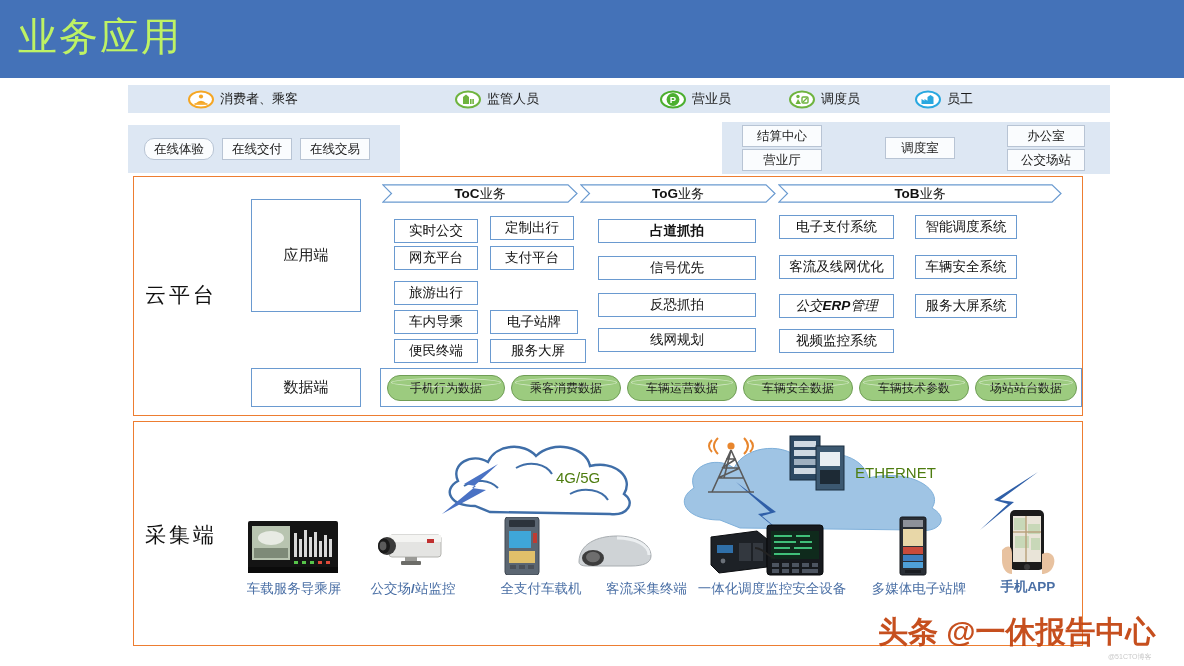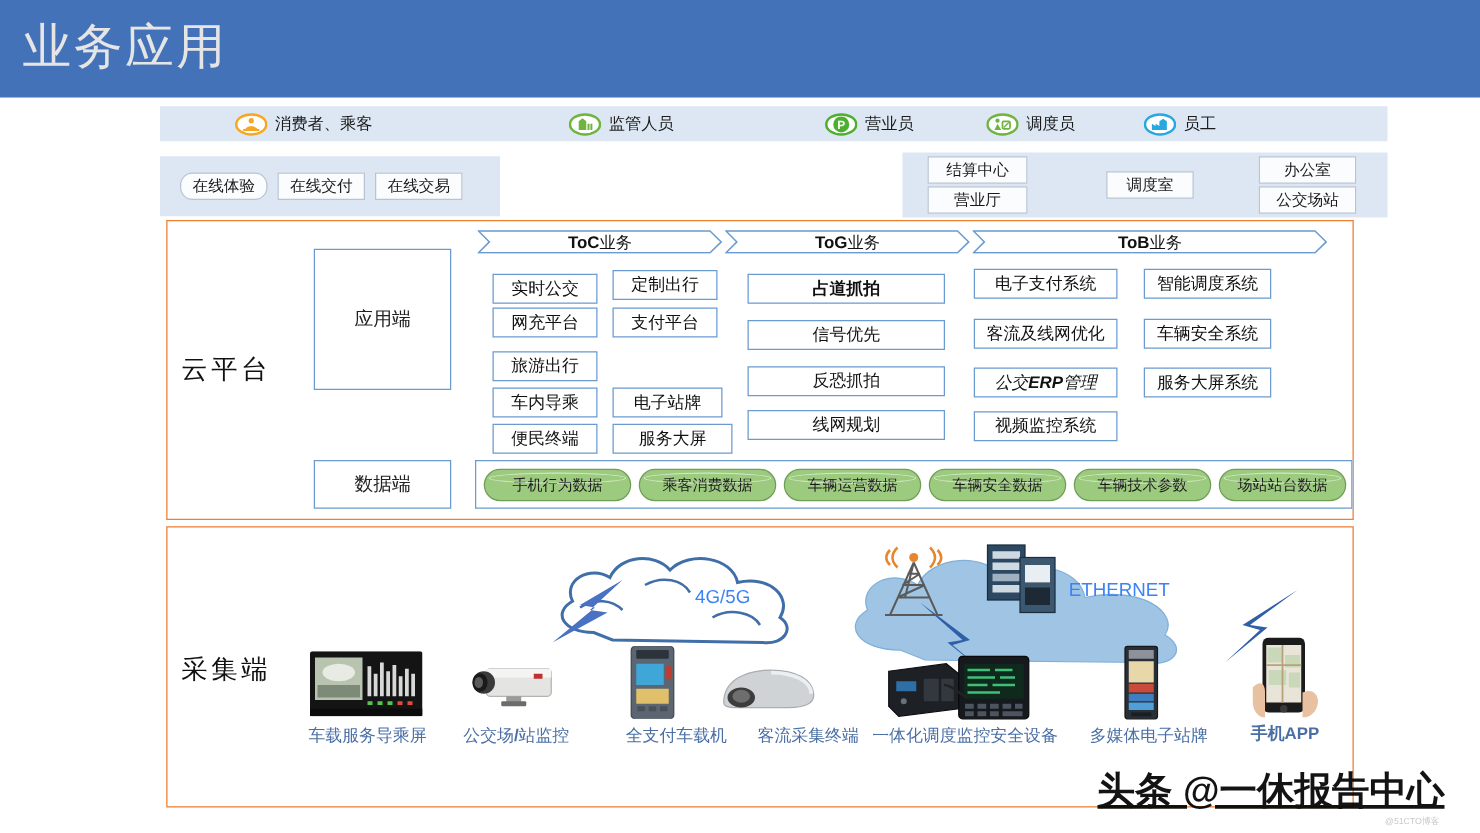--- a/index.html
+++ b/index.html
@@ -12,21 +12,21 @@
   }
   #page { position: relative; width: 1184px; height: 666px; background: #fff; }
 
   
   .header {
     position: absolute; left: 0; top: 0; width: 1184px; height: 78px;
     background: #4472b8;
   }
   .header-title {
     position: absolute; left: 18px; top: 10px;
-    font-size: 39px; color: #e5e5e5; letter-spacing: 2px;
+    font-size: 39px; color: #bef264; letter-spacing: 2px;
     font-family: "Liberation Serif", "DejaVu Serif", serif;
     white-space: nowrap;
   }
 
   
   .roles-band {
     position: absolute; left: 128px; top: 85px; width: 982px; height: 28px;
     background: #dde7f3;
   }
   .role {
@@ -118,30 +118,29 @@
   
   .dev { position: absolute; }
   .dev-cap {
     position: absolute; font-size: 13.5px; color: #4a6fa5;
     white-space: nowrap; text-align: center;
   }
   .dev-cap b { font-family: "Liberation Sans", sans-serif; }
 
   .cloudtxt {
     position: absolute; font-family: "Liberation Sans", sans-serif;
-    color: #3b82f6; white-space: nowrap;
+    color: #4d7c0f; white-space: nowrap;
   }
 
   
   .watermark {
     position: absolute; left: 878px; top: 612px;
-    font-size: 30px; font-weight: bold; color: #000000;
+    font-size: 30px; font-weight: bold; color: #c2410c;
     font-family: "Liberation Sans", sans-serif; white-space: nowrap;
     opacity: .92;
-    text-decoration: underline;
   }
   .wm-small {
     position: absolute; left: 1108px; top: 652px;
     font-size: 7px; color: #c9c9c9; font-family: "Liberation Sans", sans-serif;
   }
 </style>
 </head>
 <body>
 
 <div id="page">

